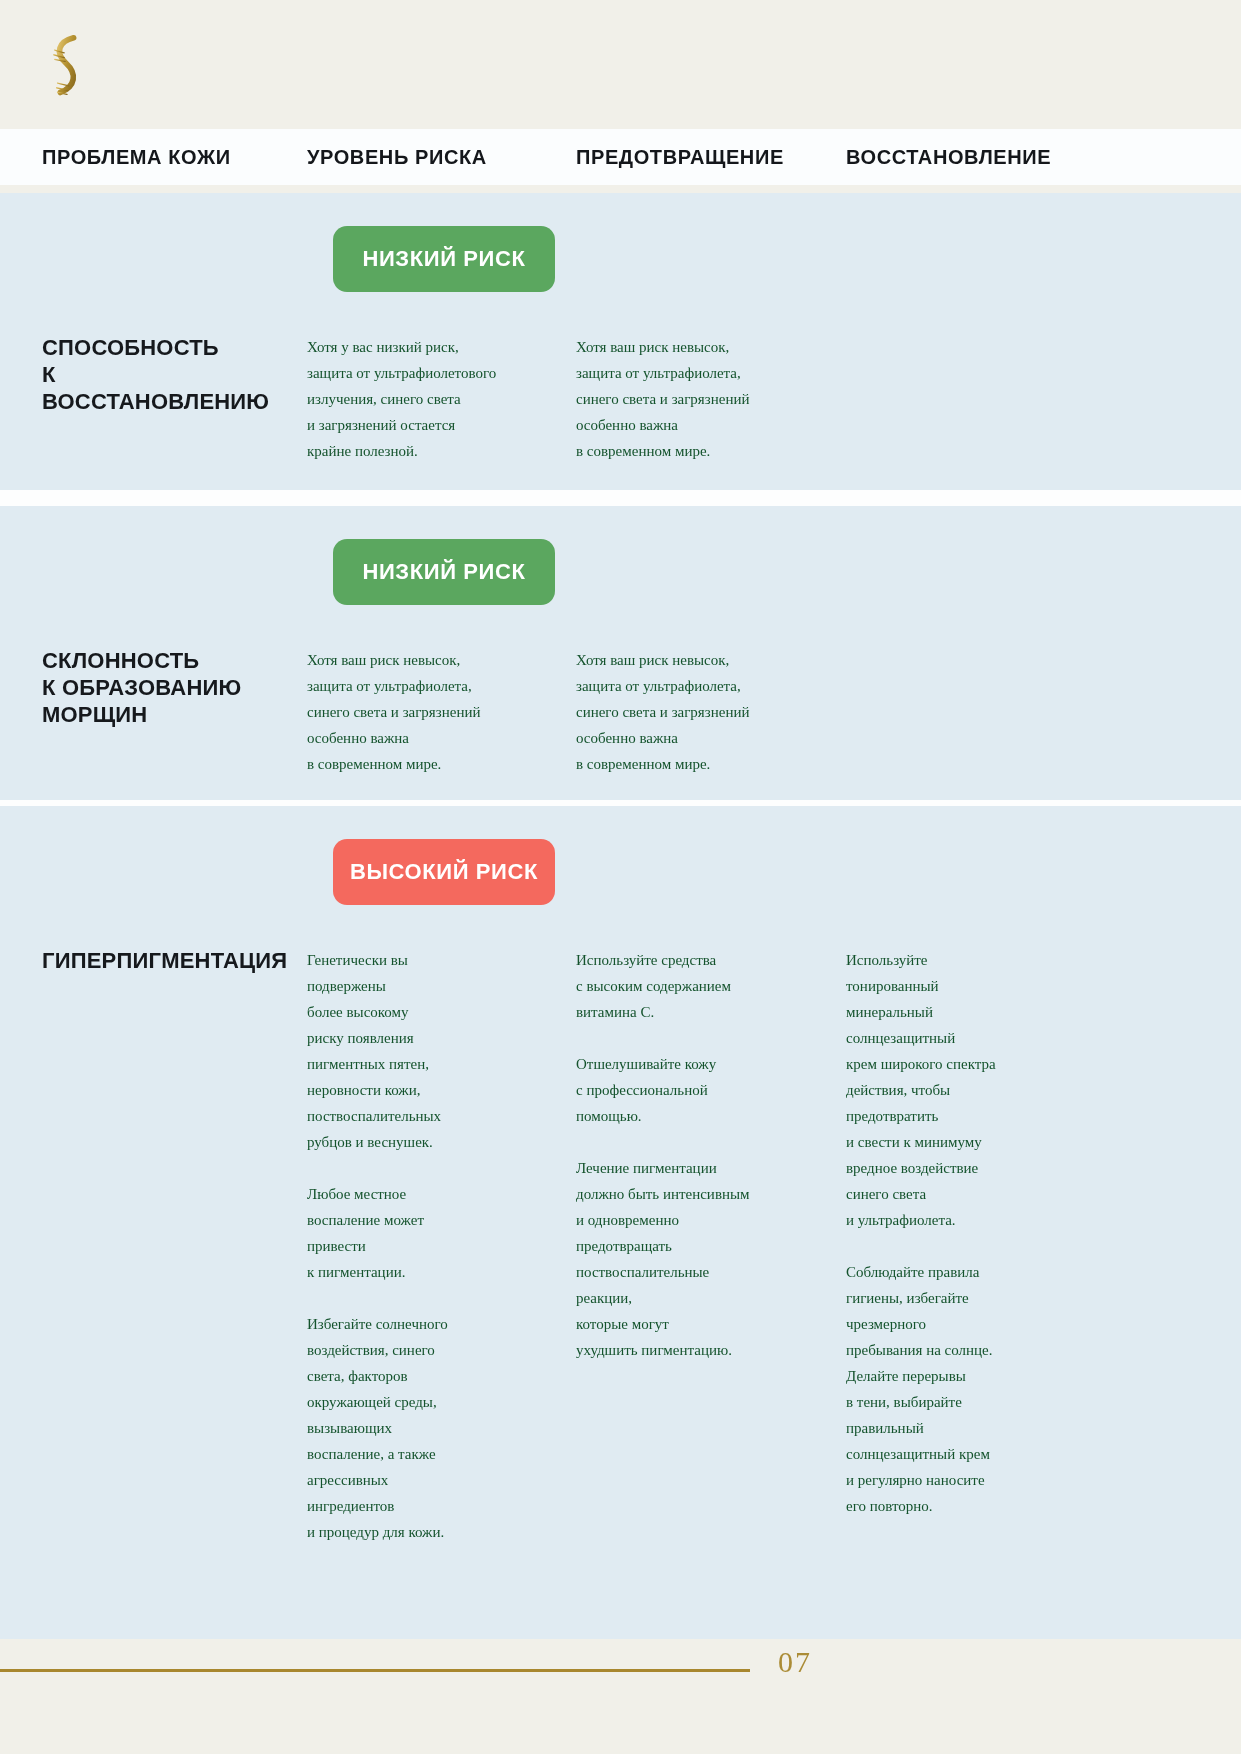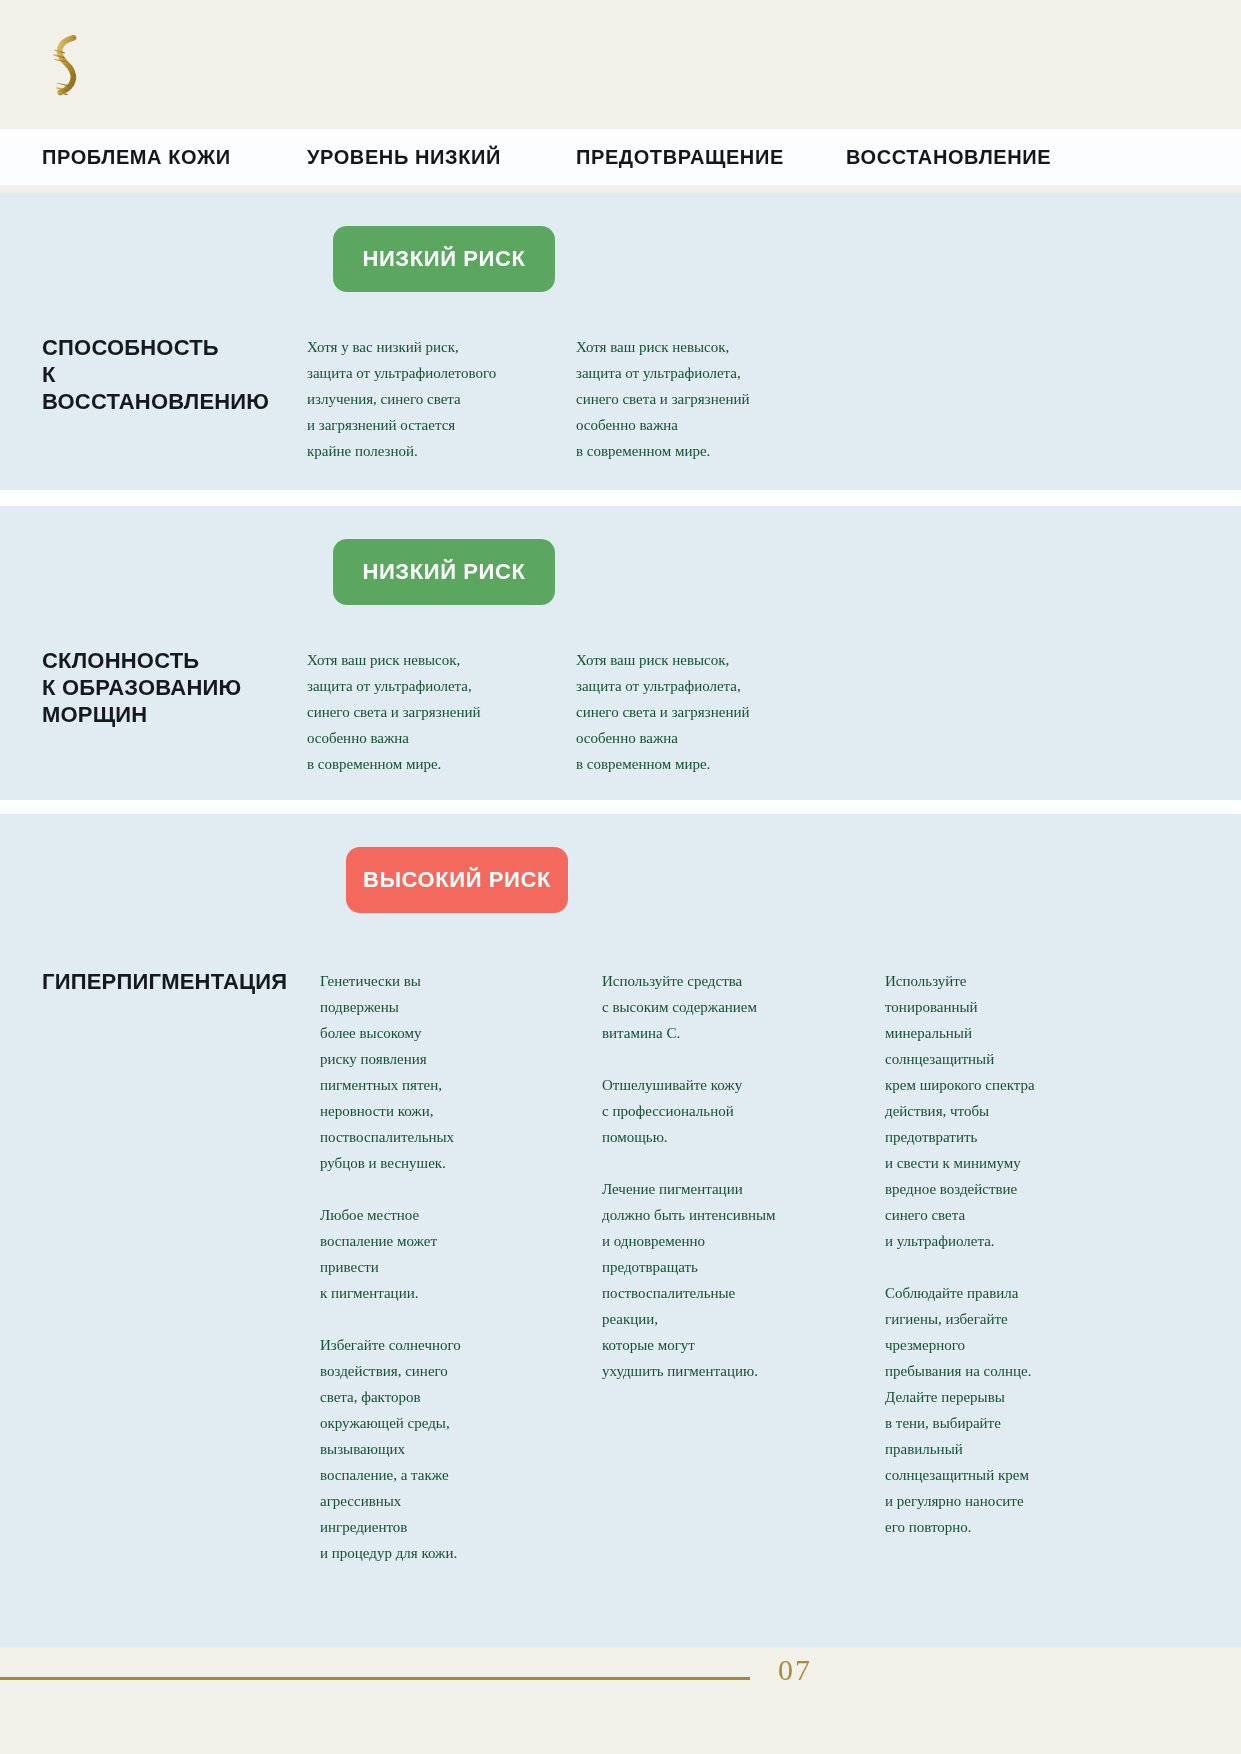--- a/index.html
+++ b/index.html
@@ -25,21 +25,21 @@
   .sec{
     background:#e0ebf2;
     display:grid;
     grid-template-columns:265px 269px 270px 1fr;
     grid-template-rows:auto 1fr;
     padding:33px 40px 0 42px;
     box-sizing:border-box;
   }
   .sec.s1{margin-top:8px;min-height:297px;}
   .sec.s2{margin-top:16px;min-height:294px;}
-  .sec.s3{margin-top:14px;min-height:833px;gap:13px;}
+  .sec.s3{margin-top:6px;min-height:833px;}
   .badge-wrap{grid-column:2;grid-row:1;}
   .badge{
     height:66px;min-width:222px;width:max-content;
     padding:0 16px;margin-left:26px;
     display:flex;align-items:center;justify-content:center;
     border-radius:14px;
     color:#ffffff;font-weight:700;font-size:22px;letter-spacing:.6px;
     white-space:nowrap;box-sizing:border-box;
   }
   .badge.low{background:#5ba75f;}
@@ -80,21 +80,21 @@
       <line x1="9" y1="57" x2="21" y2="60"></line>
       <line x1="10" y1="62" x2="20" y2="64"></line>
     </g>
   </svg>
 </div>
 
 <div class="content">
 
   <div class="header-band">
     <div class="h">ПРОБЛЕМА КОЖИ</div>
-    <div class="h">УРОВЕНЬ НИЗКИЙ</div>
+    <div class="h">УРОВЕНЬ РИСКА</div>
     <div class="h">ПРЕДОТВРАЩЕНИЕ</div>
     <div class="h">ВОССТАНОВЛЕНИЕ</div>
   </div>
 
   <div class="rows">
 
     <div class="sec s1">
       <div class="badge-wrap">
         <div class="badge low">НИЗКИЙ РИСК</div>
       </div>

